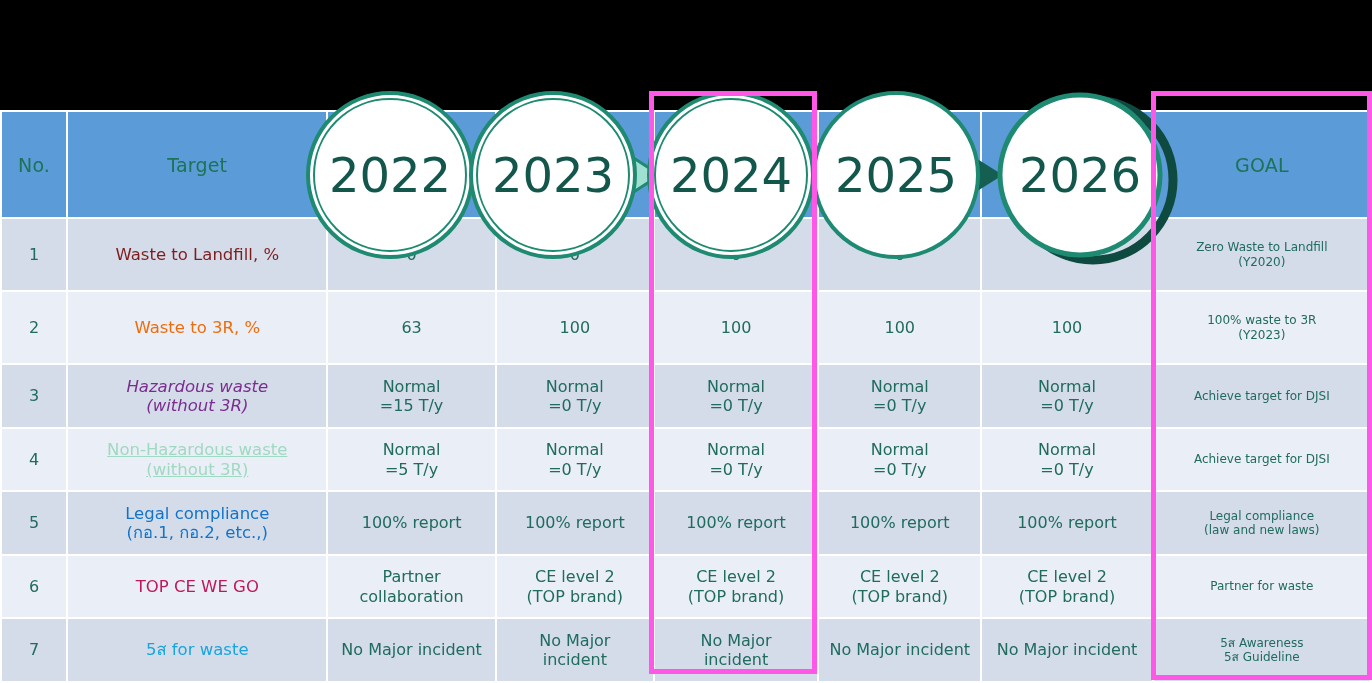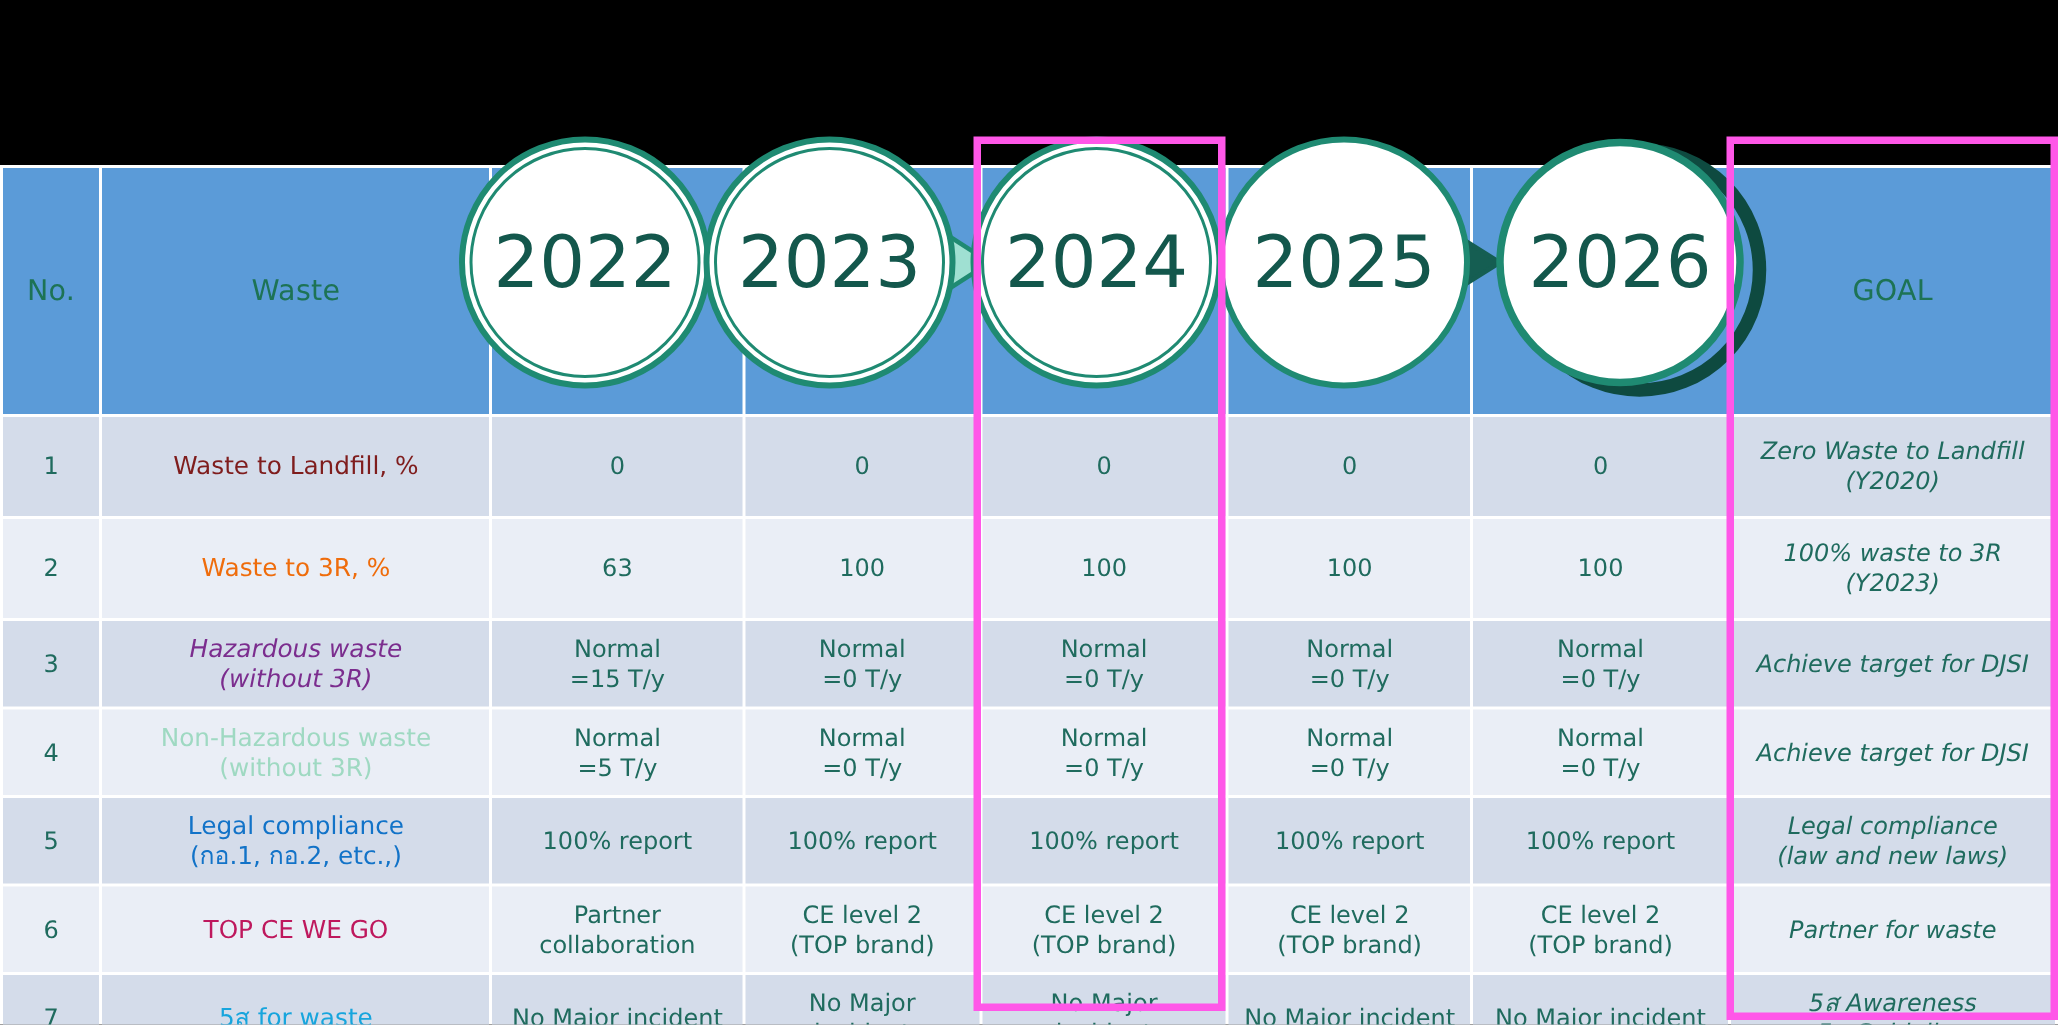--- a/index.html
+++ b/index.html
@@ -40,21 +40,21 @@
   .col-y1      { width: 166px; }
   .col-y2      { width: 156px; }
   .col-y3      { width: 162px; }
   .col-y4      { width: 161px; }
   .col-y5      { width: 169px; }
   .col-goal    { width: 216px; }
 
   
   .hdr {
     background: #5b9bd8;
-    height: 164px;
+    height: 105px;
     color: #1d7355;
     font-weight: bold;
     font-size: 19px;
     letter-spacing: .2px;
   }
   .hdr-year { position: relative; }
 
   
   tbody tr.r-dark td { background: #d4dcea; }
   tbody tr.r-light td { background: #eaeef6; }
@@ -66,31 +66,31 @@
     padding: 4px 6px;
   }
   .cell-no { font-size: 16px; color: #1f6b5e; }
   .cell-target {
     text-align: left;
     font-weight: bold;
     font-size: 16.5px;
     padding-left: 16px;
     line-height: 1.18;
   }
-  .cell-goal { font-size: 16px; font-style: italic; }
+  .cell-goal { font-size: 12px; }
   .cell-left { text-align: left; padding-left: 12px; }
 
   tbody tr { height: 66px; }
   tr.tall { height: 57px; }
 
   
   .t-green  { color: #7f1d1d; }
   .t-orange { color: #ef6c0b; margin-left: 42px; }
   .t-purple { color: #7b2d8e; font-style: italic; }
-  .t-mint   { color: #9fd9c2; }
+  .t-mint   { color: #9fd9c2; text-decoration: underline; }
   .t-blue   { color: #1273c8; }
   .t-teal   { color: #be185d; }
   .t-cyan   { color: #17a5dd; }
 
   
   #timeline {
     position: absolute;
     left: 0; top: 0;
     width: 1372px;
     height: 270px;
@@ -117,21 +117,21 @@
       <col class="col-y1">
       <col class="col-y2">
     <col class="col-y3">
       <col class="col-y4">
       <col class="col-y5">
       <col class="col-goal">
   </colgroup>
   <thead>
     <tr>
       <th class="hdr">No.</th>
-      <th class="hdr">Waste</th>
+      <th class="hdr">Target</th>
       <th class="hdr hdr-year"></th>
       <th class="hdr hdr-year"></th>
       <th class="hdr hdr-year"></th>
       <th class="hdr hdr-year"></th>
       <th class="hdr hdr-year"></th>
       <th class="hdr">GOAL</th>
     </tr>
   </thead>
   <tbody>
 

